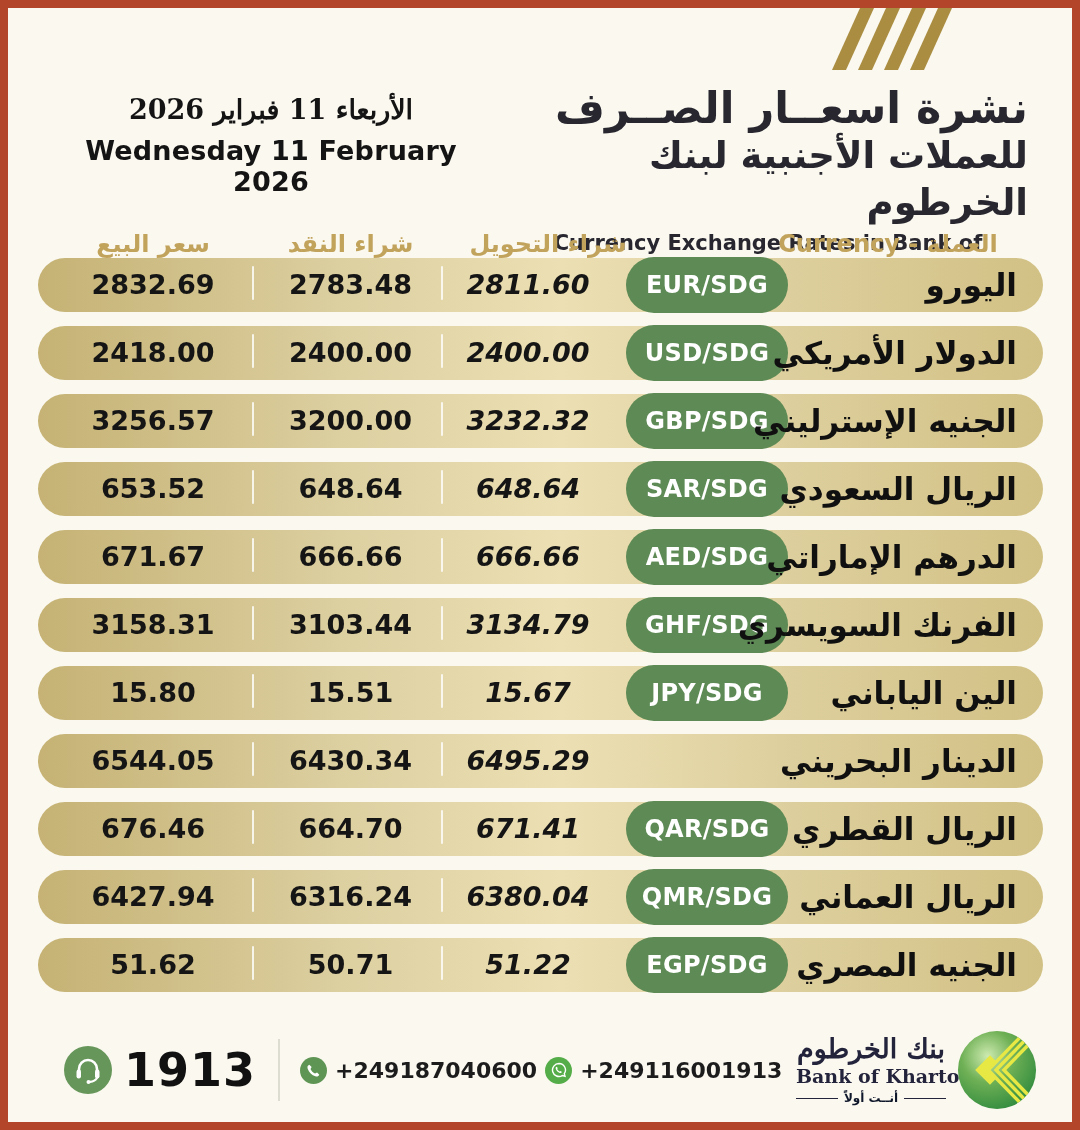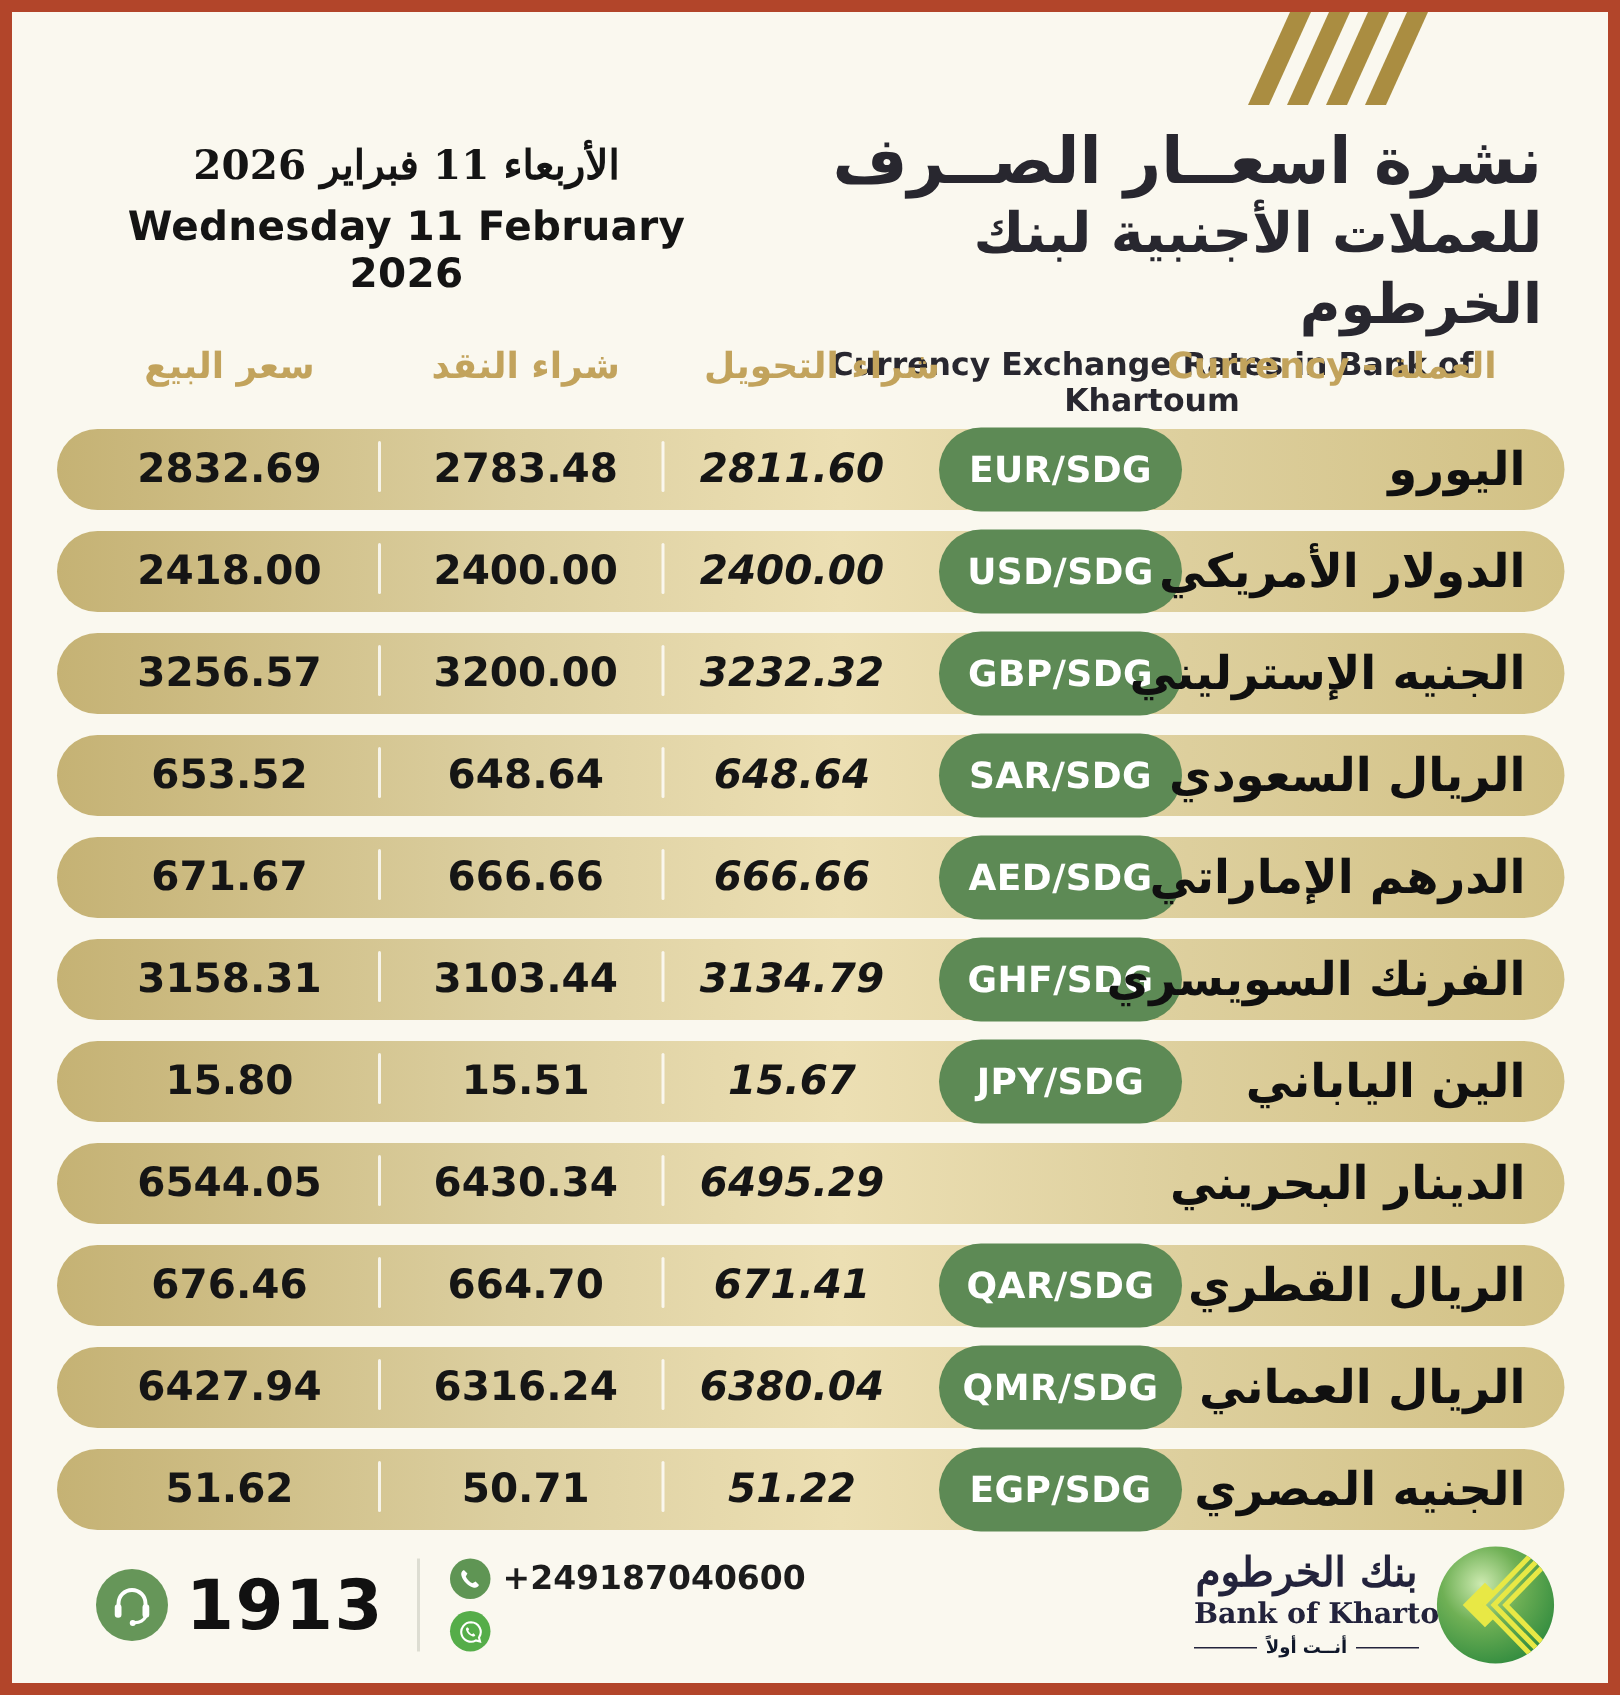--- a/index.html
+++ b/index.html
@@ -27,21 +27,21 @@
 
   
   .thead { position: absolute; top: 222px; left: 30px; right: 29px; height: 34px; color: #c2a35c; font-weight: 700; font-size: 24px; }
   .thead .h { position: absolute; top: 0; text-align: center; direction: rtl; }
   .h-sell     { left: 15px;  width: 200px; }
   .h-cash     { left: 220px; width: 185px; }
   .h-transfer { left: 420px; width: 180px; }
   .h-currency { right: 25px; width: 260px; text-align: right; }
 
   
-  .rows { position: absolute; top: 278px; left: 30px; right: 29px; }
+  .rows { position: absolute; top: 250px; left: 30px; right: 29px; }
   .row {
     position: relative;
     height: 54px;
     margin-bottom: 14px;
     border-radius: 27px;
     background: linear-gradient(90deg, #c5b274 0%, #dccfa0 30%, #ecdfb3 52%, #ddcf9d 75%, #d2c185 100%);
   }
   .cell { position: absolute; top: 0; height: 54px; line-height: 54px; text-align: center; font-size: 27px; font-weight: 800; color: #151515; }
   .c-sell     { left: 15px;  width: 200px; }
   .c-cash     { left: 220px; width: 185px; }
@@ -56,21 +56,21 @@
   }
   .c-name { position: absolute; right: 26px; top: 0; height: 54px; line-height: 54px; direction: rtl; text-align: right; font-size: 31px; font-weight: 800; color: #101010; }
 
   
   .footer { position: absolute; top: 1016px; left: 56px; right: 34px; height: 92px; display: flex; align-items: center; }
   .hotline { display: flex; align-items: center; }
   .circle-icon { border-radius: 50%; display: flex; align-items: center; justify-content: center; flex: none; }
   .headset-circle { width: 48px; height: 48px; background: #669659; }
   .hotline-number { font-size: 46px; font-weight: 700; color: #111; margin-left: 12px; letter-spacing: 1px; }
   .footer-sep { width: 2px; height: 62px; background: #ddddd2; margin: 0 20px 0 22px; }
-  .contacts { display: flex; flex-direction: column; justify-content: center; gap: 8px; }
+  .contacts { display: flex; flex-direction: row; justify-content: center; gap: 8px; }
   .contact-line { display: flex; align-items: center; gap: 8px; }
   .phone-circle { width: 27px; height: 27px; background: #5f9554; }
   .whatsapp-circle { width: 27px; height: 27px; background: #55ad49; }
   .contact-number { font-size: 22px; font-weight: 800; color: #1c1c1c; }
 
   .bank-logo { margin-left: auto; display: flex; align-items: center; gap: 10px; }
   .logo-text { text-align: center; color: #23233c; width: 150px; }
   .logo-ar { direction: rtl; font-family: "DejaVu Serif", "Liberation Serif", serif; font-size: 27px; font-weight: 700; line-height: 1; }
   .logo-en { font-family: "DejaVu Serif", "Liberation Serif", serif; font-size: 19px; font-weight: 700; margin-top: 3px; white-space: nowrap; }
   .logo-tagline { display: flex; align-items: center; gap: 6px; margin-top: 4px; color: #0f172a; }
@@ -245,20 +245,21 @@
           </span>
           <span class="contact-number">+249187040600</span>
         </div>
         <div class="contact-line">
           <span class="circle-icon whatsapp-circle">
             <svg width="16" height="16" viewBox="0 0 16 16">
               <path d="M8 1.5 a6.5 6.5 0 1 0 3.3 12.1 l2.7 0.7 -0.7 -2.6 A6.5 6.5 0 0 0 8 1.5 Z" fill="none" stroke="#fff" stroke-width="1.4"></path>
               <path d="M5.6 4.8 L6.8 6 L6.2 7.1 C6.6 8 7.7 9.1 8.6 9.5 L9.7 8.9 L10.9 10.1 C10.5 11 9.7 11.2 8.8 10.9 C7 10.3 5.4 8.7 4.8 6.9 C4.5 6 4.7 5.2 5.6 4.8 Z" fill="#fff"></path>
             </svg>
           </span>
+          <span class="contact-number">+249116001913</span>
         </div>
       </div>
 
       <div class="bank-logo">
         <div class="logo-text">
           <div class="logo-ar">بنك الخرطوم</div>
           <div class="logo-en">Bank of Khartoum</div>
           <div class="logo-tagline">
             <span class="rule"></span>
             <span class="tg">أنــت أولاً</span>

